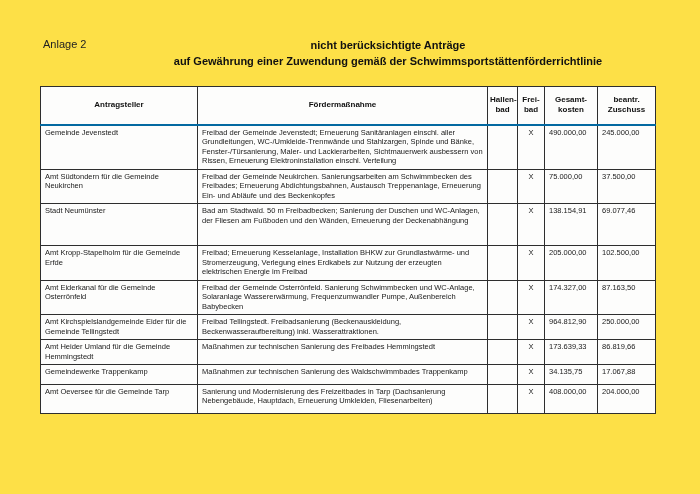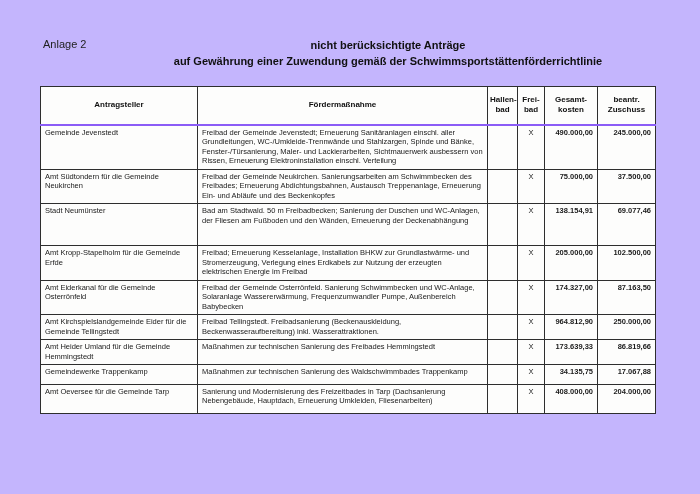--- a/index.html
+++ b/index.html
@@ -6,21 +6,21 @@
   body{
     width:700px;height:494px;
     background:#e8e8e6;
     font-family:"Liberation Sans","DejaVu Sans",sans-serif;
     color:#161616;
     -webkit-font-smoothing:antialiased;
   }
   .page{
     position:relative;
     width:700px;height:494px;
-    background:#c4b5fd;
+    background:#fde047;
     overflow:hidden;
   }
   .doc-header{position:relative;padding-top:38px;}
   .annex{
     position:absolute;left:43px;top:38px;
     font-size:11px;color:#222;
   }
   .titles{
     text-align:center;
     transform:translateX(38px);
@@ -35,29 +35,29 @@
   col.c1{width:157px;} col.c2{width:290px;} col.c3{width:30px;}
   col.c4{width:27px;} col.c5{width:53px;} col.c6{width:58px;}
   th,td{border:1px solid #2e2e2e;}
   thead th{
     height:33px;
     font-size:8px;font-weight:bold;color:#111;
     text-align:center;vertical-align:middle;
     white-space:pre-line;line-height:1.25;
     padding:2px;
   }
-  thead tr{border-bottom:2px solid #8b5cf6;}
+  thead tr{border-bottom:2px solid #0369a1;}
   tbody td{
     font-size:7.5px;line-height:9.5px;
     vertical-align:top;
     padding:2px 4px 3px 4px;
     color:#1a1a1a;
   }
   td.c-x{text-align:center;padding-left:1px;padding-right:1px;}
-  td.c-n{text-align:right;white-space:nowrap;font-weight:bold;}
+  td.c-n{white-space:nowrap;}
   tr.pb8 td{padding-bottom:20px;}
   tr.pb5 td{padding-bottom:7px;}
 </style>
 </head>
 <body>
 
 <div class="page">
   <div class="doc-header">
     <div class="annex">Anlage 2</div>
     <div class="titles">

